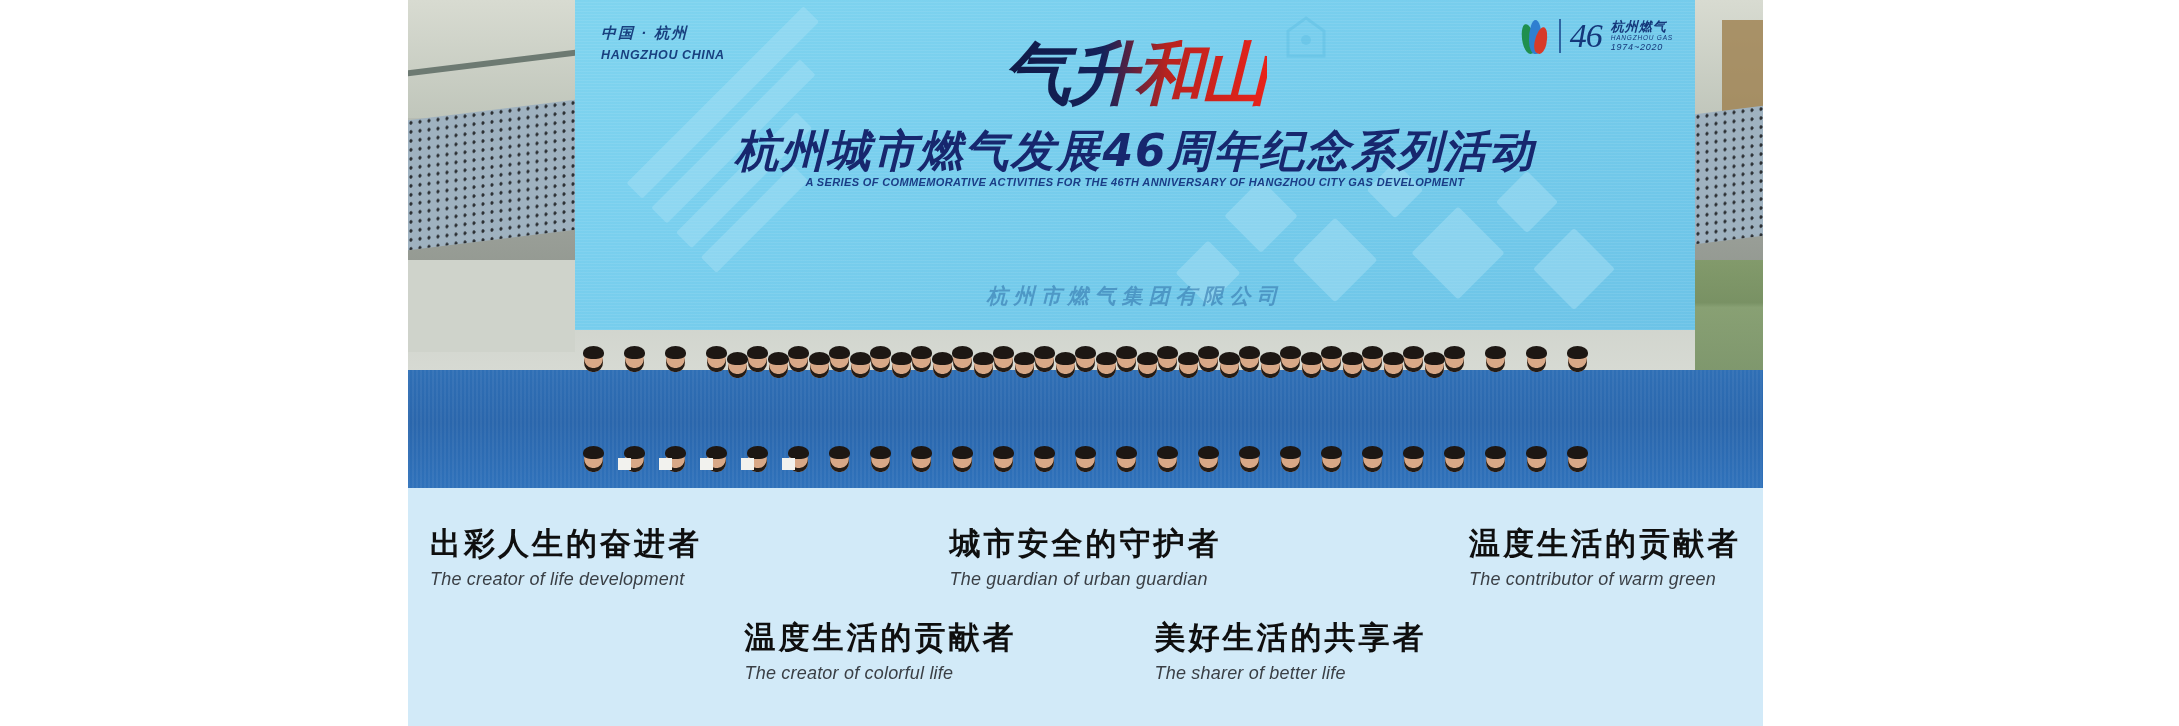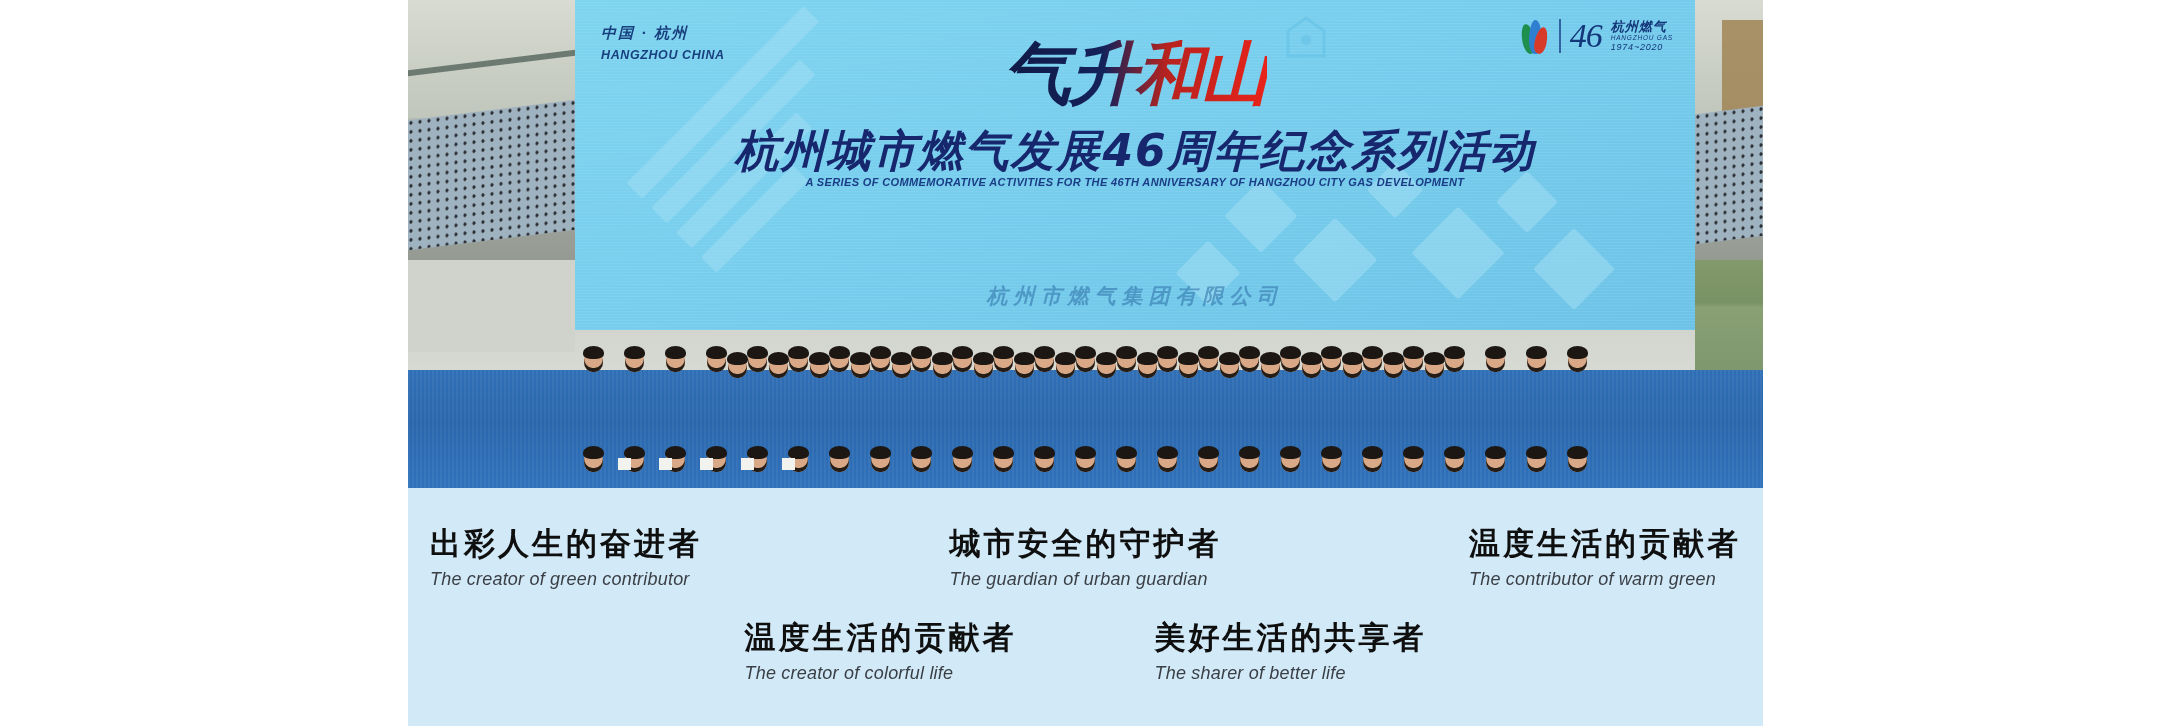--- a/index.html
+++ b/index.html
@@ -565,21 +565,21 @@
         </div>
 
       </div>
     </div>
 
     <div class="slogans">
 
       <div class="srow srow-1">
         <div class="slogan">
           <div class="cn">出彩人生的奋进者</div>
-          <div class="en">The creator of green contributor</div>
+          <div class="en">The creator of life development</div>
         </div>
         <div class="slogan">
           <div class="cn">城市安全的守护者</div>
           <div class="en">The guardian of urban guardian</div>
         </div>
         <div class="slogan">
           <div class="cn">温度生活的贡献者</div>
           <div class="en">The contributor of warm green</div>
         </div>
       </div>

